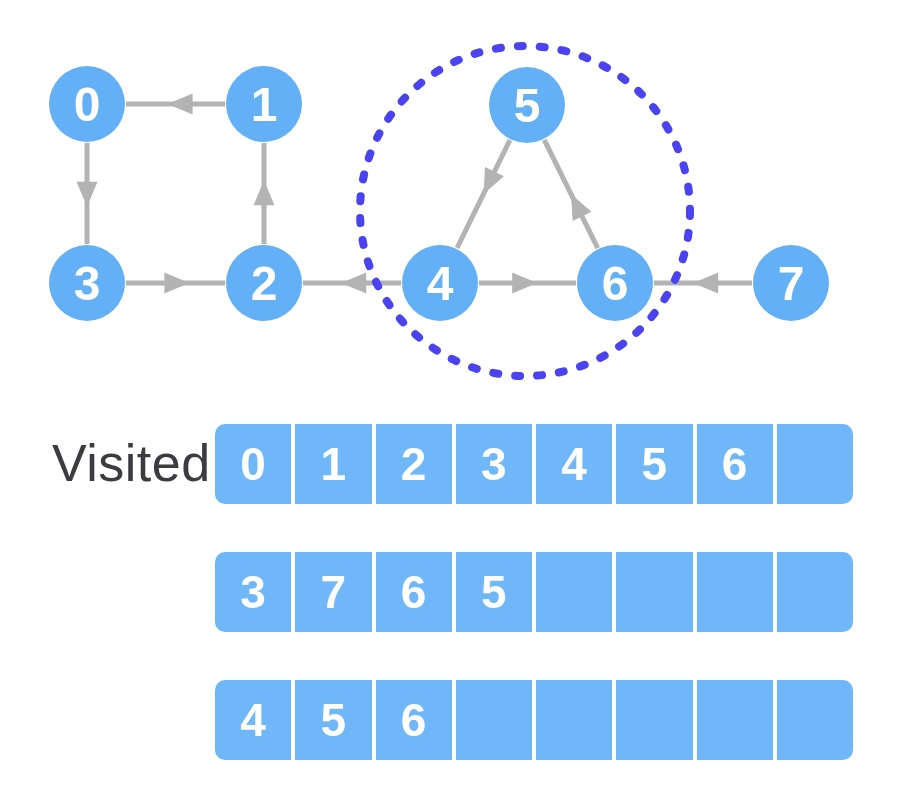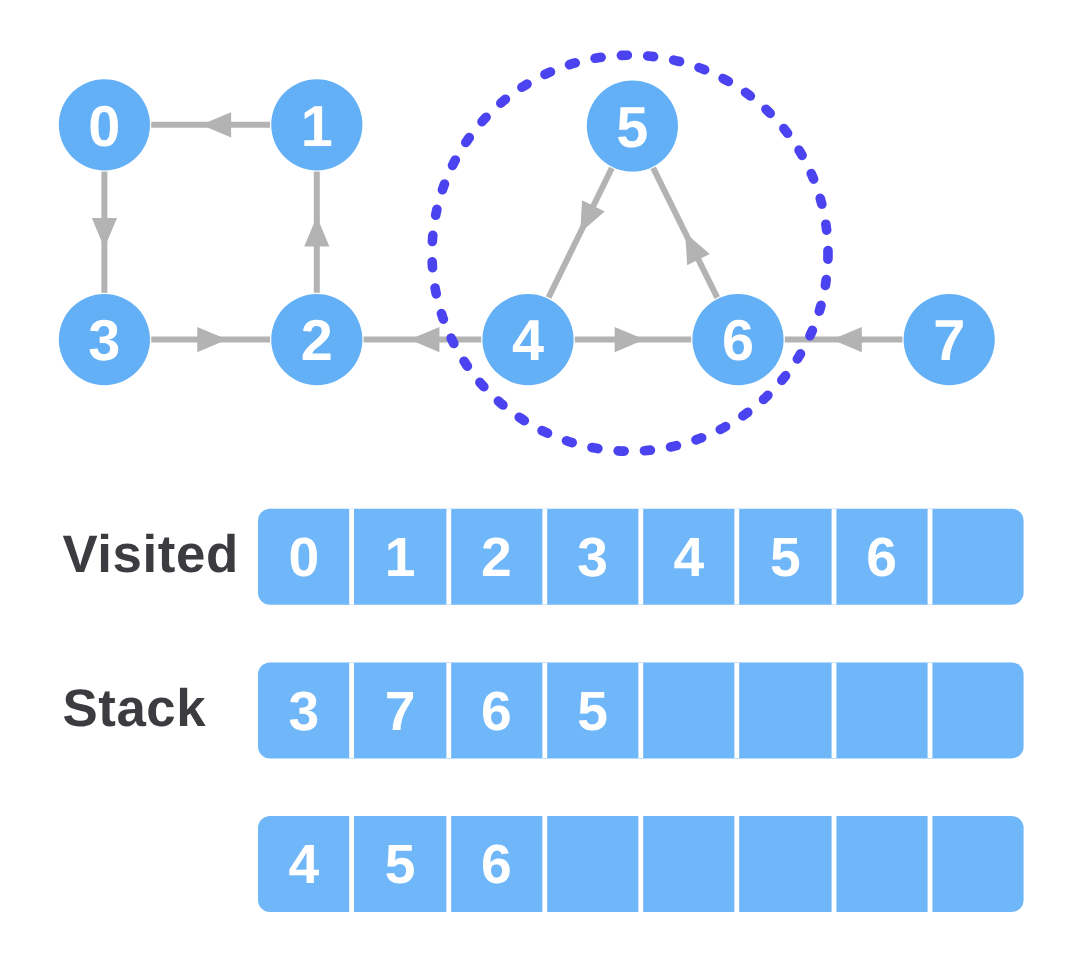--- a/index.html
+++ b/index.html
@@ -17,22 +17,22 @@
     font-weight: bold;
     font-size: 48px;
   }
   #arrays { position: absolute; left: 0; top: 424px; width: 902px; }
   .array-row { position: relative; height: 80px; margin-bottom: 48px; }
   .array-label {
     position: absolute;
     left: 52px;
     top: 50%;
     transform: translateY(-52%);
-    font-weight: bold;
-    font-size: 44px;
+    font-weight: normal;
+    font-size: 52px;
     letter-spacing: 0.5px;
     color: var(--row-label, #3b3b40);
     white-space: nowrap;
   }
   .array-cells {
     position: absolute;
     left: 215px;
     top: 0;
     width: 638px;
     height: 80px;
@@ -118,21 +118,20 @@
           <div class="array-cell">1</div>
           <div class="array-cell">2</div>
           <div class="array-cell">3</div>
           <div class="array-cell">4</div>
           <div class="array-cell">5</div>
           <div class="array-cell">6</div>
           <div class="array-cell"></div>
         </div>
       </div>
       <div class="array-row">
-        <div class="array-label">Stack</div>
         <div class="array-cells">
           <div class="array-cell">3</div>
           <div class="array-cell">7</div>
           <div class="array-cell">6</div>
           <div class="array-cell">5</div>
           <div class="array-cell"></div>
           <div class="array-cell"></div>
           <div class="array-cell"></div>
           <div class="array-cell"></div>
         </div>

